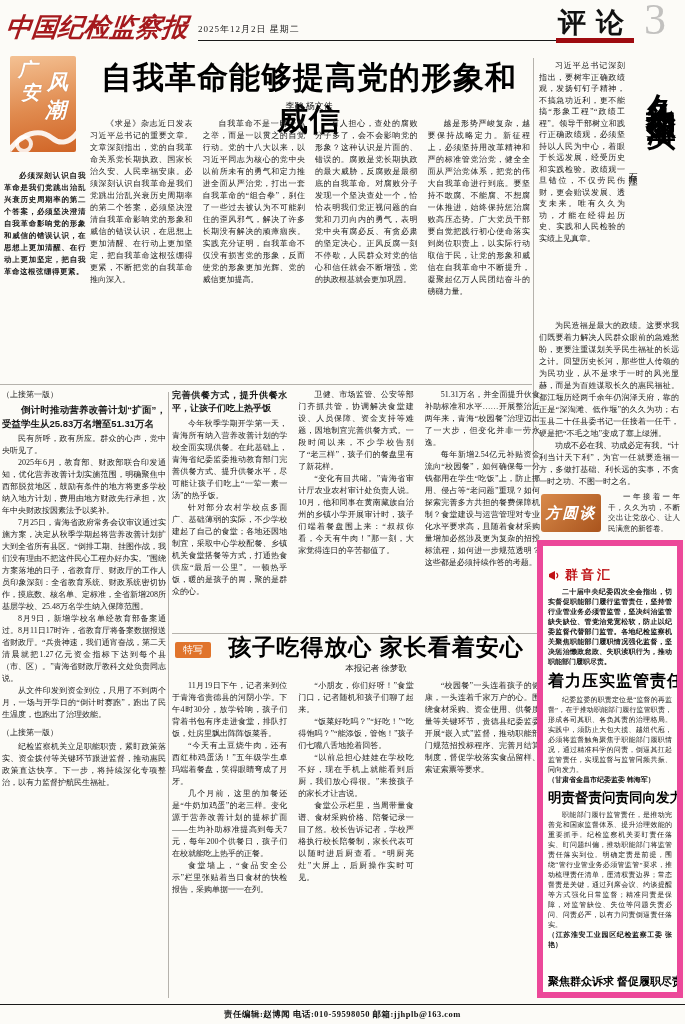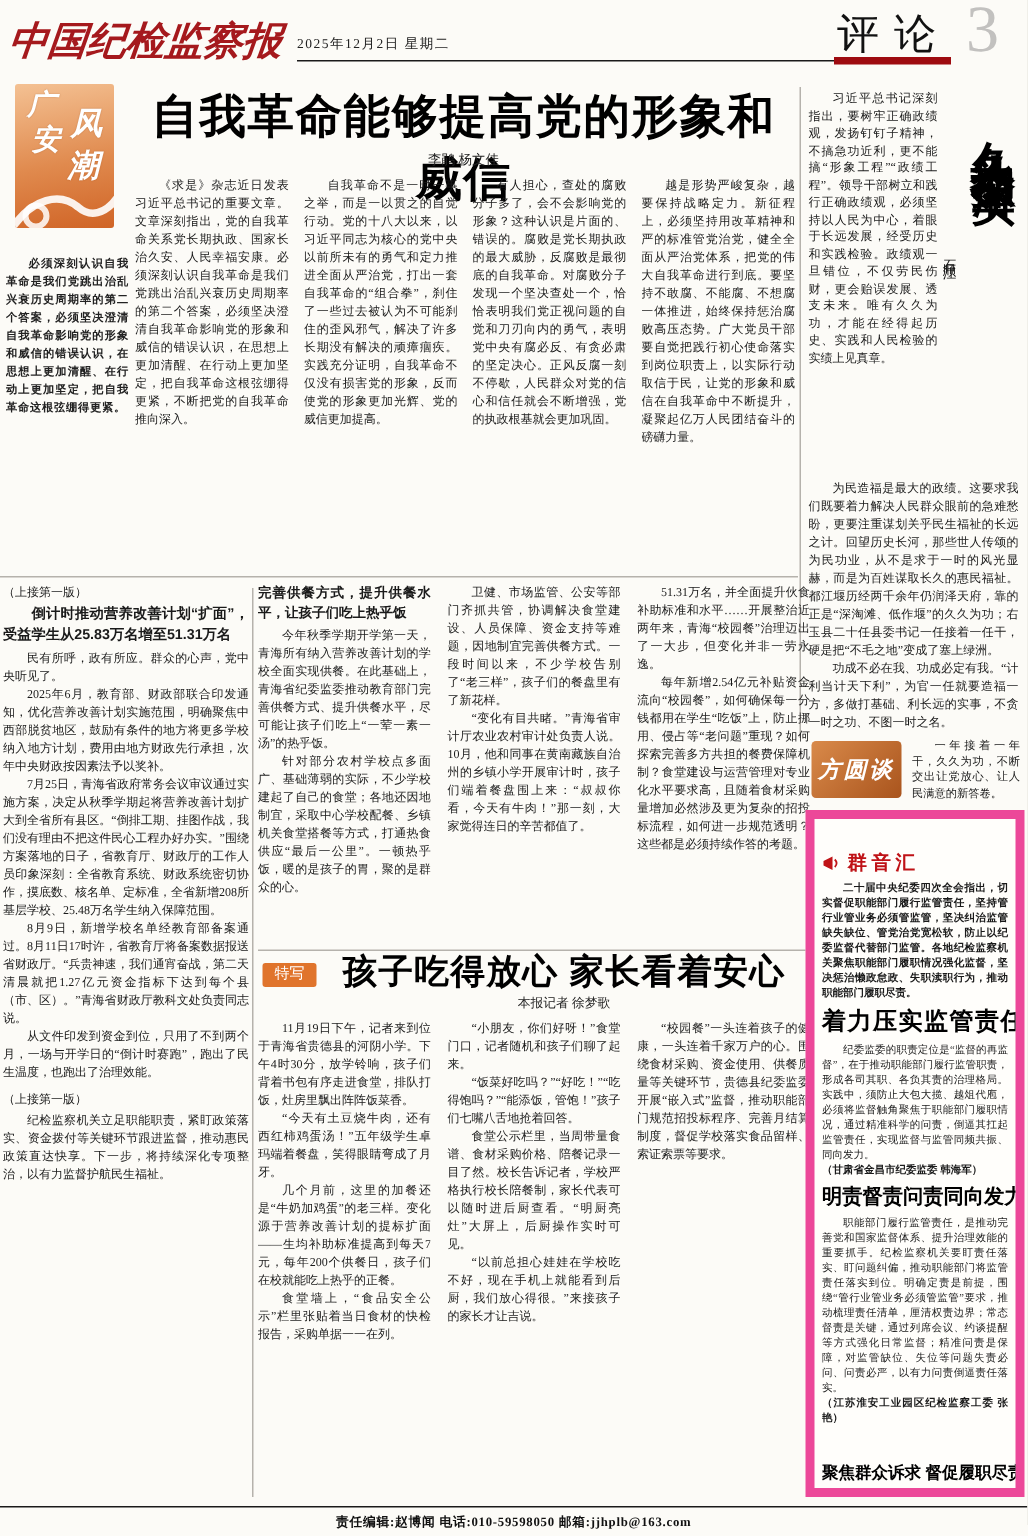--- a/index.html
+++ b/index.html
@@ -5,21 +5,21 @@
   html,body{margin:0;padding:0;background:#e8e6e0;}
   .page{position:relative;width:685px;height:1024px;background:#fcfbf7;overflow:hidden;
         font-family:"Liberation Serif","DejaVu Serif",serif;color:#1a1a1a;margin:0 auto;}
   .abs{position:absolute;}
   .sans{font-family:"Liberation Sans","DejaVu Sans",sans-serif;}
   
   .masthead{left:6px;top:10px;font-size:26px;font-weight:bold;font-style:italic;color:#a5191d;
             letter-spacing:0px;transform:skewX(-6deg);}
   .dateline{left:198px;top:23px;font-size:9px;letter-spacing:1px;color:#222;}
   .hline{left:198px;top:40px;width:362px;height:1px;background:#1a1a1a;}
-  .pinglun{left:558px;top:4px;font-size:28px;font-weight:normal;letter-spacing:10px;color:#111;}
+  .pinglun{left:558px;top:4px;font-size:28px;font-weight:bold;letter-spacing:10px;color:#111;}
   .redbar{left:556px;top:38px;width:78px;height:5px;background:#9e0b10;}
   .pagenum{left:644px;top:-6px;font-size:44px;color:#c2c1bf;}
   
   .rule{background:#b5b2ac;}
   
   .gafc{left:10px;top:56px;width:66px;height:96px;border-radius:2px;overflow:hidden;
         background:linear-gradient(170deg,#f4c193 0%,#e08a4e 55%,#d06426 100%);}
   .gafc span{position:absolute;color:#fff;font-style:italic;font-weight:bold;
              font-family:"DejaVu Serif",serif;text-shadow:0 0 1px rgba(120,50,0,.4);}
   .gc1{left:8px;top:1px;font-size:19px;} .gc2{left:11px;top:24px;font-size:19px;}
@@ -176,22 +176,22 @@
   <div class="abs fcols bt">
     <div>
       <p>11月19日下午，记者来到位于青海省贵德县的河阴小学。下午4时30分，放学铃响，孩子们背着书包有序走进食堂，排队打饭，灶房里飘出阵阵饭菜香。</p>
       <p>“今天有土豆烧牛肉，还有西红柿鸡蛋汤！”五年级学生卓玛端着餐盘，笑得眼睛弯成了月牙。</p>
       <p>几个月前，这里的加餐还是“牛奶加鸡蛋”的老三样。变化源于营养改善计划的提标扩面——生均补助标准提高到每天7元，每年200个供餐日，孩子们在校就能吃上热乎的正餐。</p>
       <p>食堂墙上，“食品安全公示”栏里张贴着当日食材的快检报告，采购单据一一在列。</p>
     </div>
     <div>
       <p>“小朋友，你们好呀！”食堂门口，记者随机和孩子们聊了起来。</p>
       <p>“饭菜好吃吗？”“好吃！”“吃得饱吗？”“能添饭，管饱！”孩子们七嘴八舌地抢着回答。</p>
+      <p>“以前总担心娃娃在学校吃不好，现在手机上就能看到后厨，我们放心得很。”来接孩子的家长才让吉说。</p>
       <p>食堂公示栏里，当周带量食谱、食材采购价格、陪餐记录一目了然。校长告诉记者，学校严格执行校长陪餐制，家长代表可以随时进后厨查看。“明厨亮灶”大屏上，后厨操作实时可见。</p>
-      <p>“以前总担心娃娃在学校吃不好，现在手机上就能看到后厨，我们放心得很。”来接孩子的家长才让吉说。</p>
     </div>
     <div>
       <p>“校园餐”一头连着孩子的健康，一头连着千家万户的心。围绕食材采购、资金使用、供餐质量等关键环节，贵德县纪委监委开展“嵌入式”监督，推动职能部门规范招投标程序、完善月结算制度，督促学校落实食品留样、索证索票等要求。</p>
     </div>
   </div>
 
   <div class="abs redbox">
     <div class="qyh-head">
       <svg width="13" height="13" viewBox="0 0 13 13">
         <path d="M1 5 L7 2 L7 11 L1 8 Z" fill="#c01316"></path>

